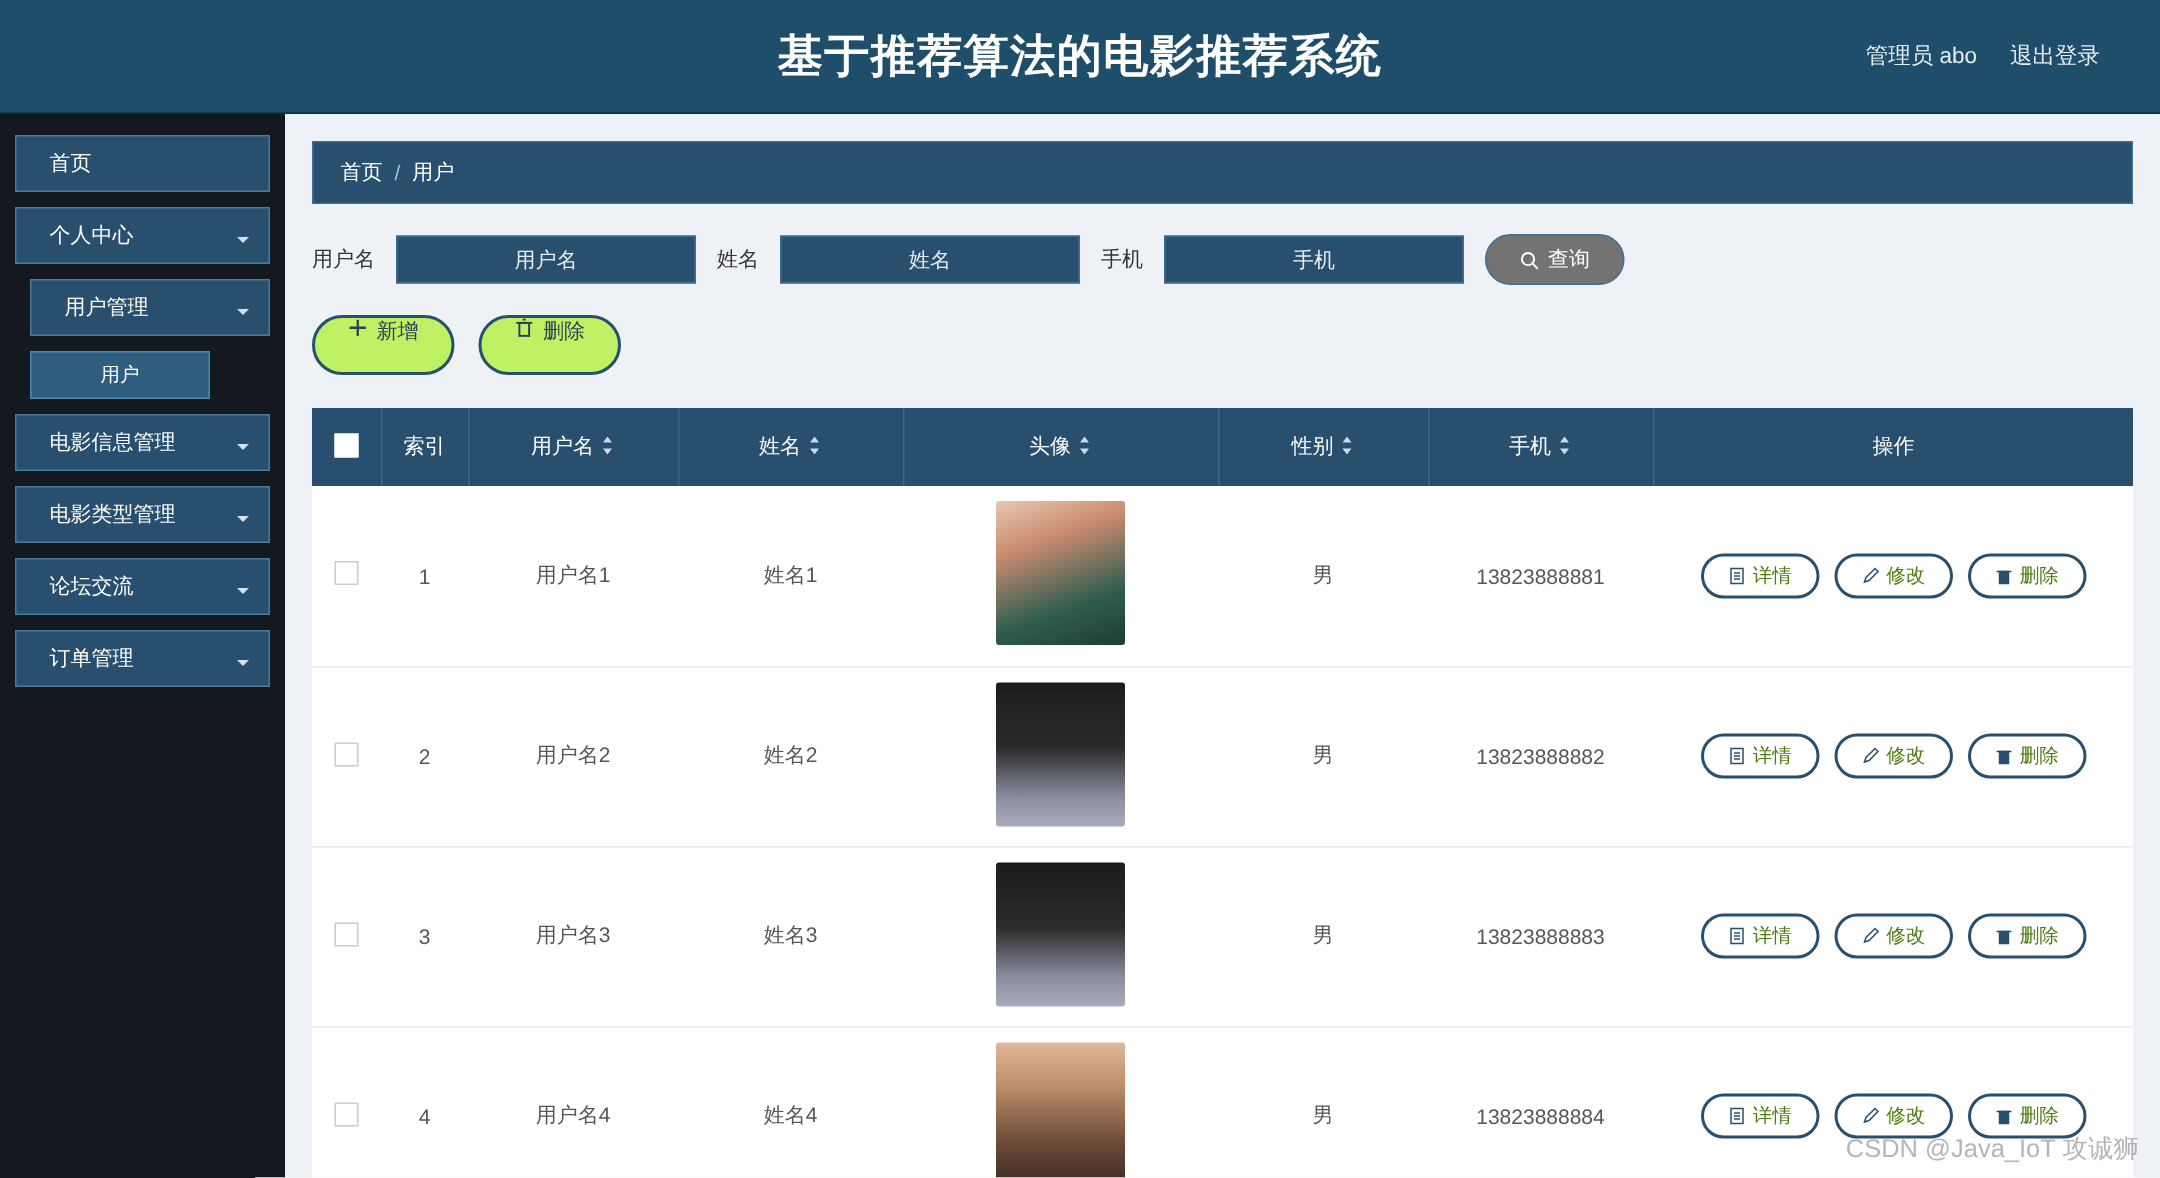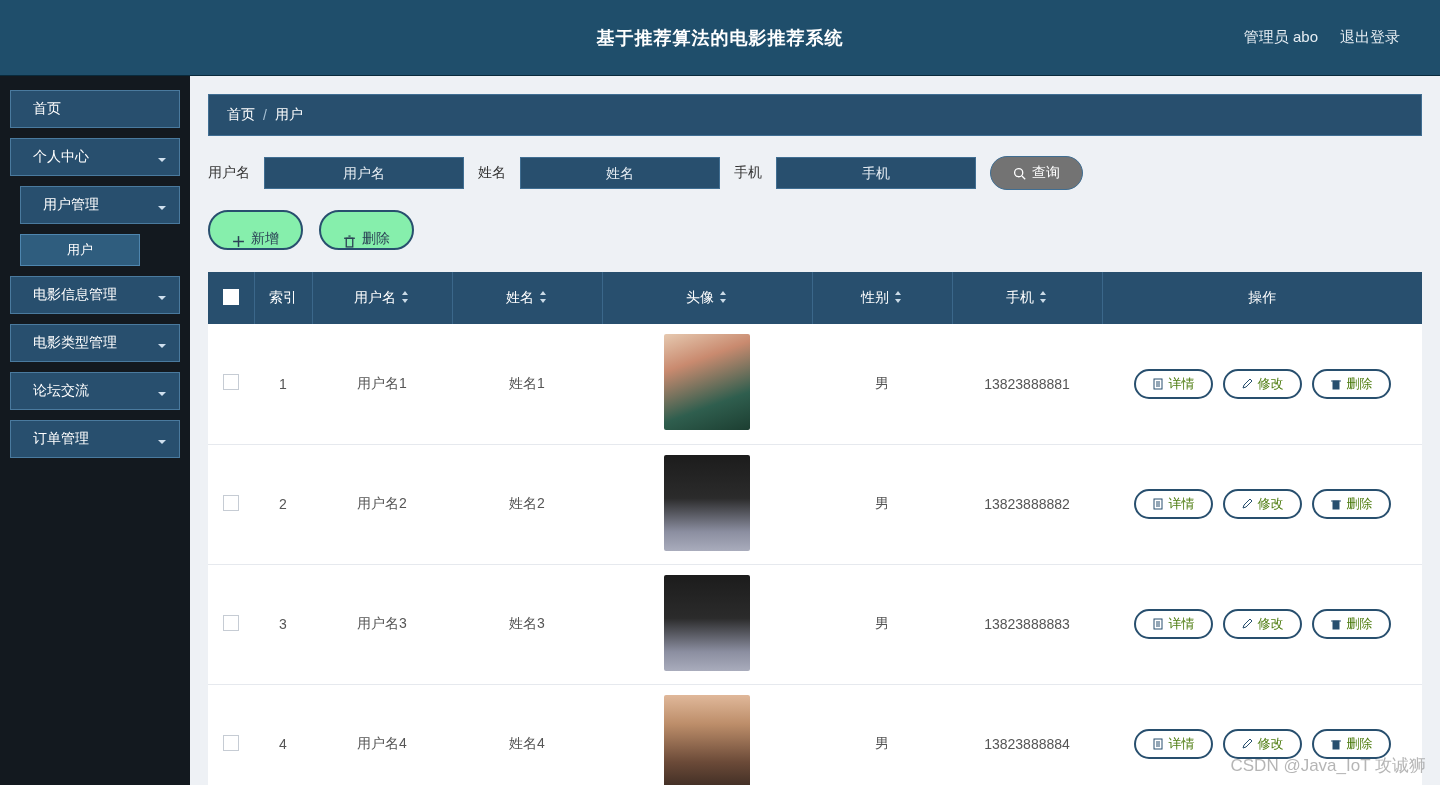--- a/index.html
+++ b/index.html
@@ -1,20 +1,20 @@
 <!DOCTYPE html>
 <html><head>
 <meta charset="utf-8">
 <style>
 * { margin:0; padding:0; box-sizing:border-box; font-family:"Microsoft YaHei",Arial,sans-serif; }
 body { width:1440px; height:785px; overflow:hidden; background:#eef1f5; }
 
 
 .header { height:76px; background:#1f4e6b; color:#fff; display:flex; align-items:center; justify-content:center; position:relative; border-bottom:1px solid #092a3c; }
-.header .title { font-size:18px; font-weight:700; letter-spacing:1px; }
+.header .title { font-size:30px; font-weight:700; letter-spacing:1px; }
 .header .right { position:absolute; right:40px; display:flex; gap:22px; font-size:15px; color:#e6edf3; }
 .header .right span { cursor:pointer; }
 
 
 .body { display:flex; height:709px; }
 
 
 .sidebar { width:190px; background:#13191f; padding-top:14px; flex-shrink:0; }
 .side-item { position:relative; margin:0 10px 10px 10px; height:38px; background:#284f6e; color:#fff; border:1px solid #4a7a9e; display:flex; align-items:center; padding-left:22px; font-size:14px; cursor:pointer; }
 .side-item .chev { position:absolute; right:12px; top:50%; transform:translateY(-50%); width:10px; height:10px; }
@@ -29,21 +29,21 @@
 .breadcrumb { height:42px; background:#284f6e; border:1px solid #406e92; color:#fff; display:flex; align-items:center; padding:0 18px; font-size:14px; margin-bottom:20px; }
 .breadcrumb .sep { margin:0 8px; color:#a7c1d4; }
 
 .filter-row { display:flex; align-items:center; gap:14px; margin-bottom:20px; flex-wrap:wrap; }
 .filter-row .lbl { font-size:14px; color:#333; }
 .filter-row input { width:200px; height:32px; background:#284f6e; border:1px solid #406e92; color:#fff; text-align:center; font-size:14px; }
 .filter-row input::placeholder { color:#e6edf3; }
 .btn-query { height:34px; padding:0 22px; background:#737373; border:1px solid #406e92; color:#fff; border-radius:18px; display:inline-flex; align-items:center; gap:6px; font-size:14px; cursor:pointer; }
 
 .action-row { display:flex; gap:16px; margin-bottom:22px; }
-.pill-btn { height:40px; padding:0 22px; background:#86efac; border:2px solid #284f6e; border-radius:24px; color:#2b4256; font-size:14px; display:inline-flex; align-items:flex-end; gap:6px; cursor:pointer; }
+.pill-btn { height:40px; padding:0 22px; background:#bef264; border:2px solid #284f6e; border-radius:24px; color:#2b4256; font-size:14px; display:inline-flex; align-items:flex-start; gap:6px; cursor:pointer; }
 
 .table-wrap { background:#fff; }
 table { width:100%; border-collapse:collapse; }
 thead th { background:#284f6e; color:#fff; height:52px; font-size:14px; font-weight:500; border-right:1px solid #3b678a; }
 thead th:last-child { border-right:none; }
 tbody td { height:120px; border-bottom:1px solid #e6e9ee; text-align:center; font-size:14px; color:#555; }
 .sort-ic { display:inline-block; width:10px; margin-left:4px; vertical-align:middle; }
 .sort-ic svg { width:10px; height:12px; fill:#cbdbe8; }
 
 .chk { width:16px; height:16px; border:1px solid #c6ccd4; background:#fff; display:inline-block; cursor:pointer; }

